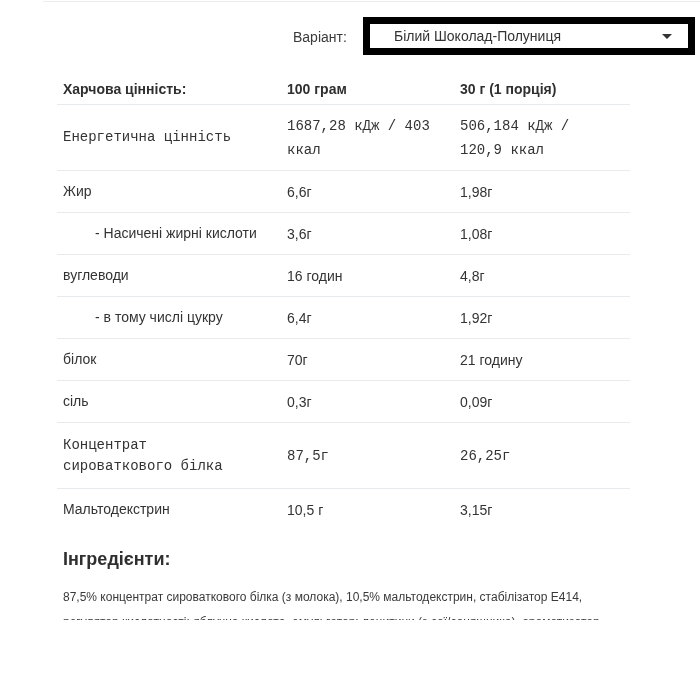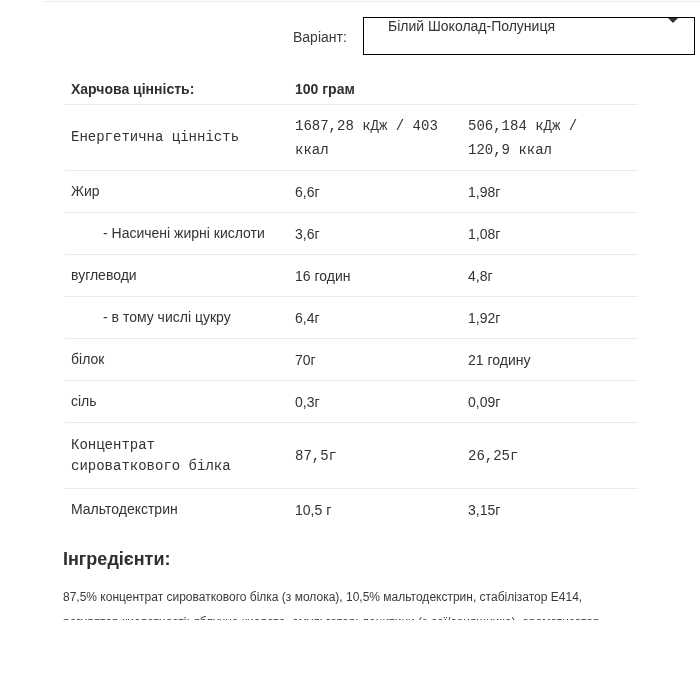--- a/index.html
+++ b/index.html
@@ -33,23 +33,24 @@
     color: #3a3a3a;
     white-space: nowrap;
   }
   .variant-select {
     position: absolute;
     left: 363px;
     top: 17px;
     width: 332px;
     height: 38px;
     box-sizing: border-box;
-    border: 1px solid #000000;
+    border: 7px solid #000000;
     background: #ffffff;
     display: flex;
+    align-items: center;
     justify-content: space-between;
     padding: 0 16px 0 24px;
     cursor: pointer;
   }
   .variant-select .value {
     font-size: 14px;
     color: #333333;
     white-space: nowrap;
   }
   .caret {
@@ -60,21 +61,20 @@
     border-top: 5px solid #333333;
     margin-left: 10px;
   }
   
   .nutrition-table {
     position: absolute;
     left: 57px;
     top: 74px;
     width: 573px;
     font-size: 14px;
-    margin-left: 8px;
   }
   .row {
     display: flex;
     align-items: center;
     min-height: 41px;
     border-bottom: 1px solid #e8ebed;
   }
   .row.tall { min-height: 65px; font-family: Liberation Mono, monospace; }
   .row.header-row {
     min-height: 30px;
@@ -128,20 +128,23 @@
   </div>
 
   <div class="nutrition-table">
     <div class="row header-row">
       <div class="c1">
         <span>Харчова цінність:</span>
       </div>
       <div class="c2">
         <span>100 грам</span>
       </div>
+      <div class="c3">
+        <span>30 г (1 порція)</span>
+      </div>
     </div>
     <div id="rows-container">
         <div class="row tall">
       <div class="c1"><span>Енергетична цінність</span></div>
       <div class="c2"><span>1687,28 кДж / 403 ккал</span></div>
       <div class="c3"><span>506,184 кДж / 120,9 ккал</span></div>
     </div>
         <div class="row">
       <div class="c1"><span>Жир</span></div>
       <div class="c2"><span>6,6г</span></div>

